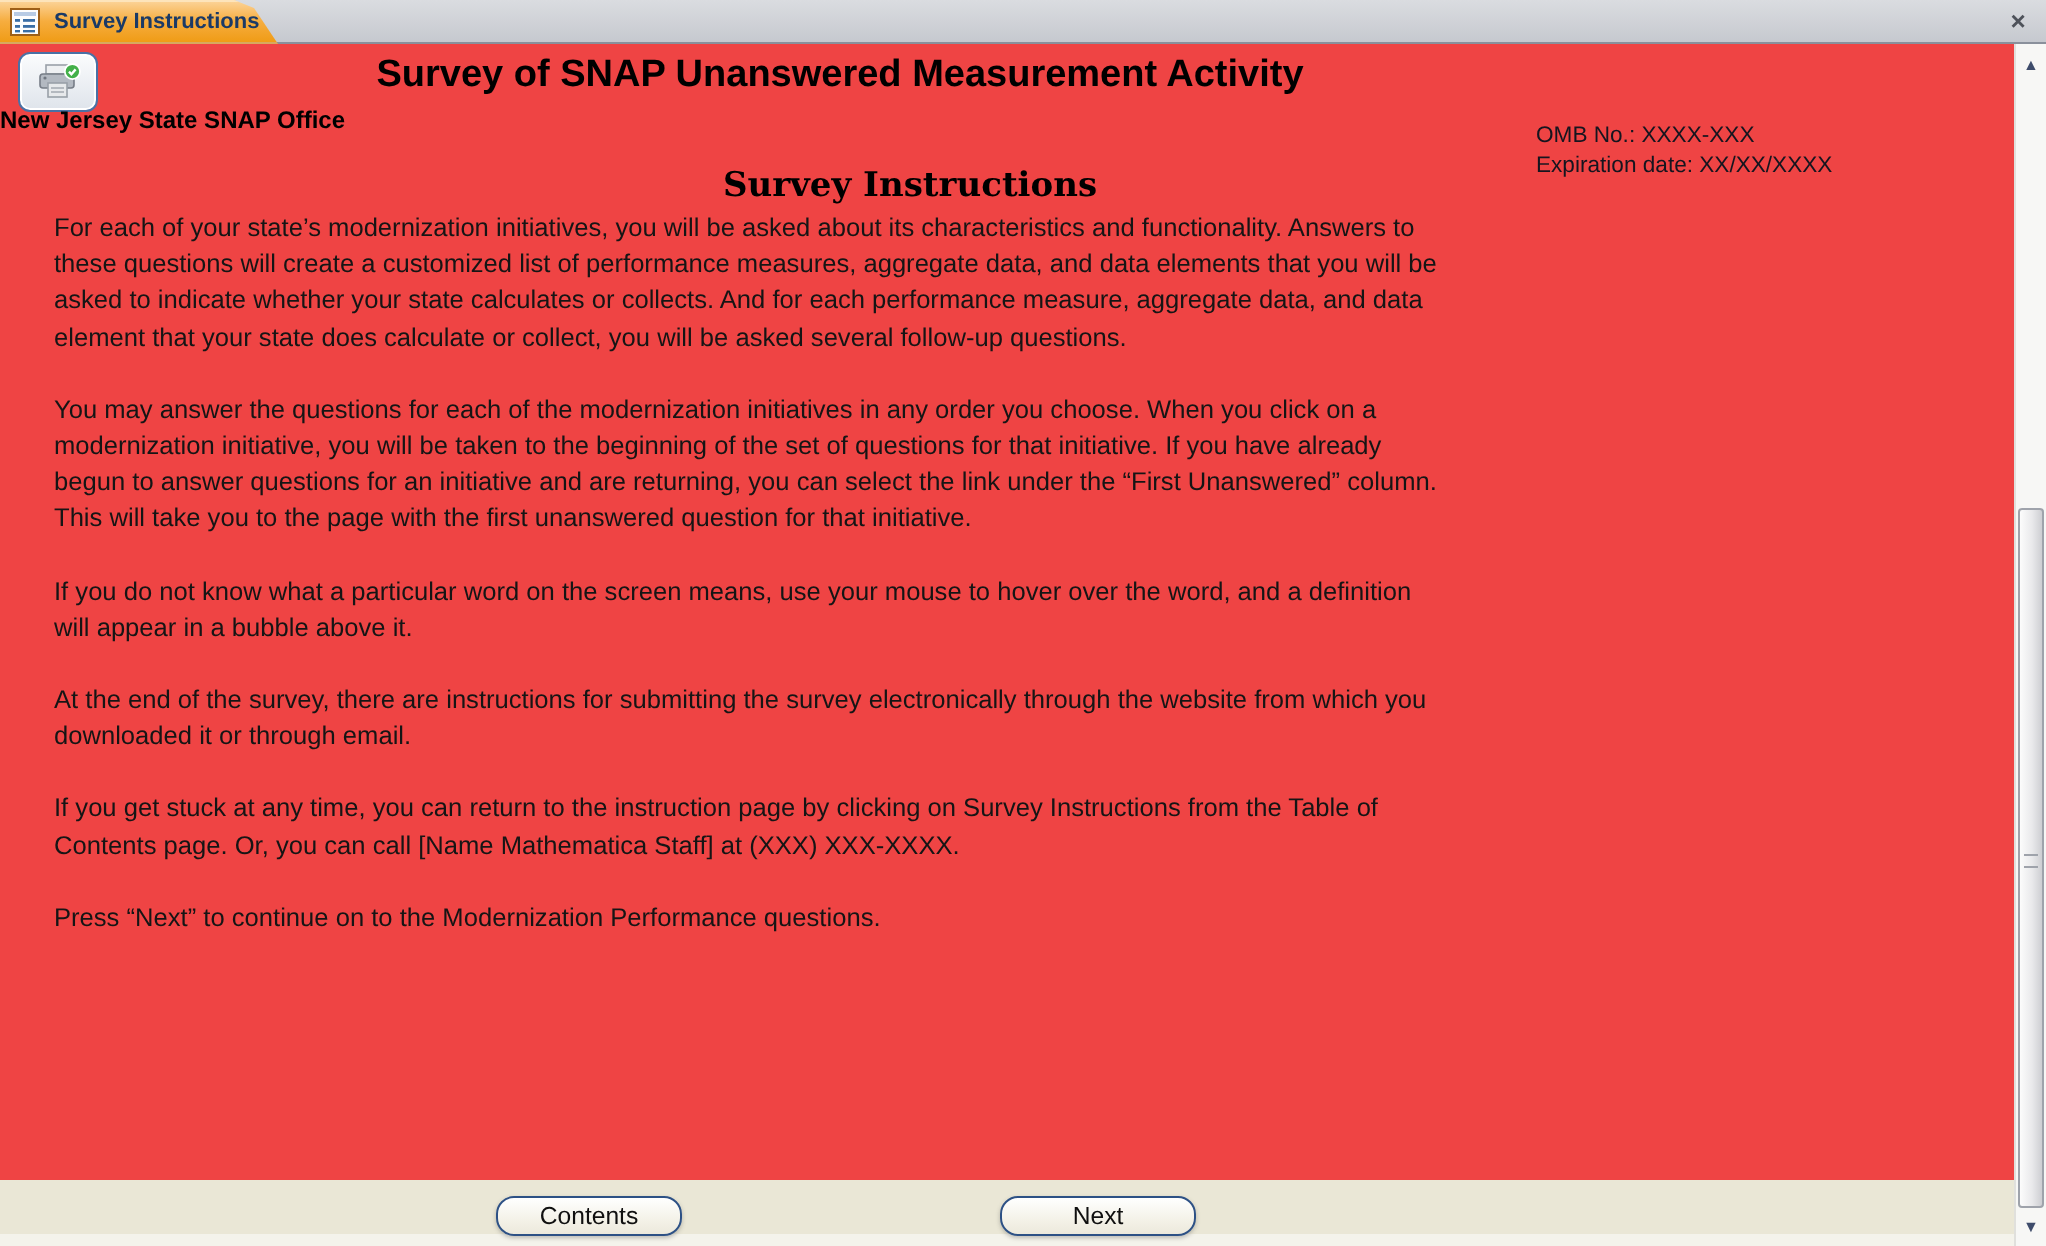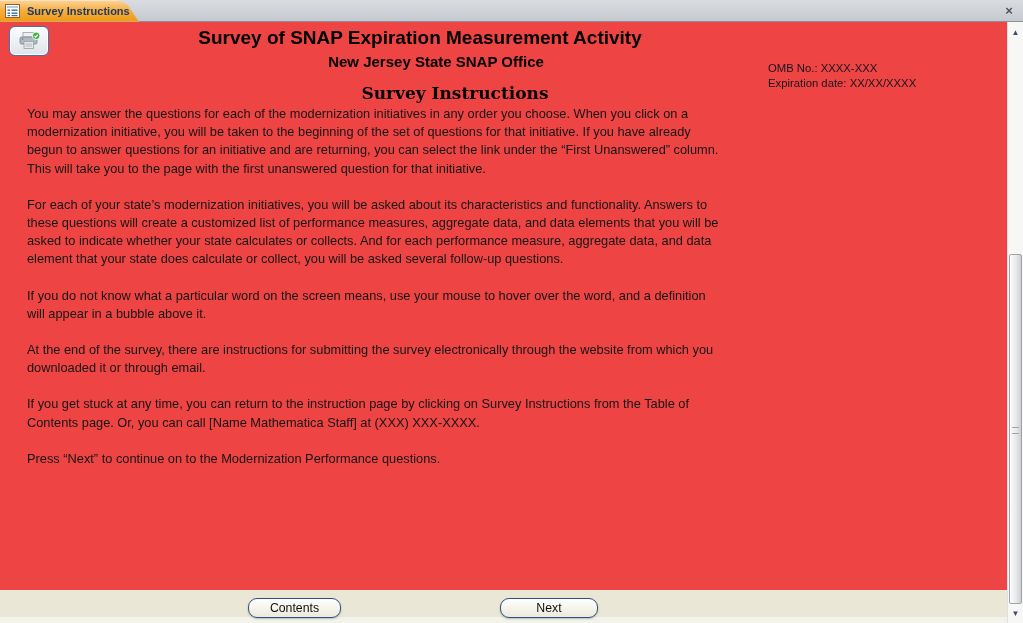--- a/index.html
+++ b/index.html
@@ -54,22 +54,22 @@
     border:1px solid #4a71a5; border-radius:6px;
     background:linear-gradient(#fbfcfd,#dfe4eb);
     box-shadow:inset 0 0 0 1px #ffffff;
     display:flex; align-items:center; justify-content:center; cursor:pointer;
   }
   .page-title{
     position:absolute; left:0; top:27px; width:840px; text-align:center;
     font-size:19px; line-height:21px; font-weight:bold; color:#000;
   }
   .page-subtitle{
-    position:absolute; left:16px; top:53px; width:840px; text-align:center;
-    font-size:15px; font-weight:bold; color:#000;
+    position:absolute; left:0; top:53px; width:840px; 
+    font-size:12px; font-weight:bold; color:#000;
   }
   .omb{ position:absolute; left:768px; top:25px; font-size:11.3px;
     line-height:15px; color:#15151f; white-space:nowrap;margin-top:36px; }
   .section-heading{
     position:absolute; left:0; top:83px; width:910px; text-align:center;
     font-family:"DejaVu Serif", serif; font-size:17px; font-weight:bold; color:#000;
   }
   
   .body-text{ position:absolute; left:27px; top:105px; width:870px;
     font-size:12.8px; line-height:18.2px; color:#151515; }
@@ -119,37 +119,37 @@
       <rect x="3" y="6" width="17" height="7" rx="1.5" fill="#b3b9c1" stroke="#777d87" stroke-width="0.8"></rect>
       <circle cx="5.5" cy="8" r="0.8" fill="#6f7680"></circle>
       <rect x="7" y="10.5" width="9.5" height="7" fill="#e7e9eb" stroke="#99a0a8" stroke-width="0.8"></rect>
       <line x1="8.5" y1="13" x2="15" y2="13" stroke="#a8adb4" stroke-width="0.8"></line>
       <line x1="8.5" y1="15" x2="15" y2="15" stroke="#a8adb4" stroke-width="0.8"></line>
       <circle cx="19.2" cy="4.8" r="3.8" fill="#43b049" stroke="#ffffff" stroke-width="0.9"></circle>
       <path d="M17.5 4.8 l1.2 1.3 l2.1 -2.4" fill="none" stroke="#ffffff" stroke-width="1.2"></path>
     </svg>
   </div>
 
-  <div class="page-title">Survey of SNAP Expiration Measurement Activity</div>
+  <div class="page-title">Survey of SNAP Unanswered Measurement Activity</div>
   <div class="page-subtitle">New Jersey State SNAP Office</div>
   <div class="omb">
     <div>OMB No.:  XXXX-XXX</div>
     <div>Expiration date:  XX/XX/XXXX</div>
   </div>
   <div class="section-heading">Survey Instructions</div>
 
   <div class="body-text">
+    <p class="para">For each of your state’s modernization initiatives, you will be asked about its characteristics and functionality. Answers to
+these questions will create a customized list of performance measures, aggregate data, and data elements that you will be
+asked to indicate whether your state calculates or collects. And for each performance measure, aggregate data, and data
+element that your state does calculate or collect, you will be asked several follow-up questions.</p>
     <p class="para">You may answer the questions for each of the modernization initiatives in any order you choose. When you click on a
 modernization initiative, you will be taken to the beginning of the set of questions for that initiative. If you have already
 begun to answer questions for an initiative and are returning, you can select the link under the “First Unanswered” column.
 This will take you to the page with the first unanswered question for that initiative.</p>
-    <p class="para">For each of your state’s modernization initiatives, you will be asked about its characteristics and functionality. Answers to
-these questions will create a customized list of performance measures, aggregate data, and data elements that you will be
-asked to indicate whether your state calculates or collects. And for each performance measure, aggregate data, and data
-element that your state does calculate or collect, you will be asked several follow-up questions.</p>
     <p class="para">If you do not know what a particular word on the screen means, use your mouse to hover over the word, and a definition
 will appear in a bubble above it.</p>
     <p class="para">At the end of the survey, there are instructions for submitting the survey electronically through the website from which you
 downloaded it or through email.</p>
     <p class="para">If you get stuck at any time, you can return to the instruction page by clicking on Survey Instructions from the Table of
 Contents page. Or, you can call [Name Mathematica Staff] at (XXX) XXX-XXXX.</p>
     <p class="para">Press “Next” to continue on to the Modernization Performance questions.</p>
   </div>
 
   <div class="footer-strip"></div>

